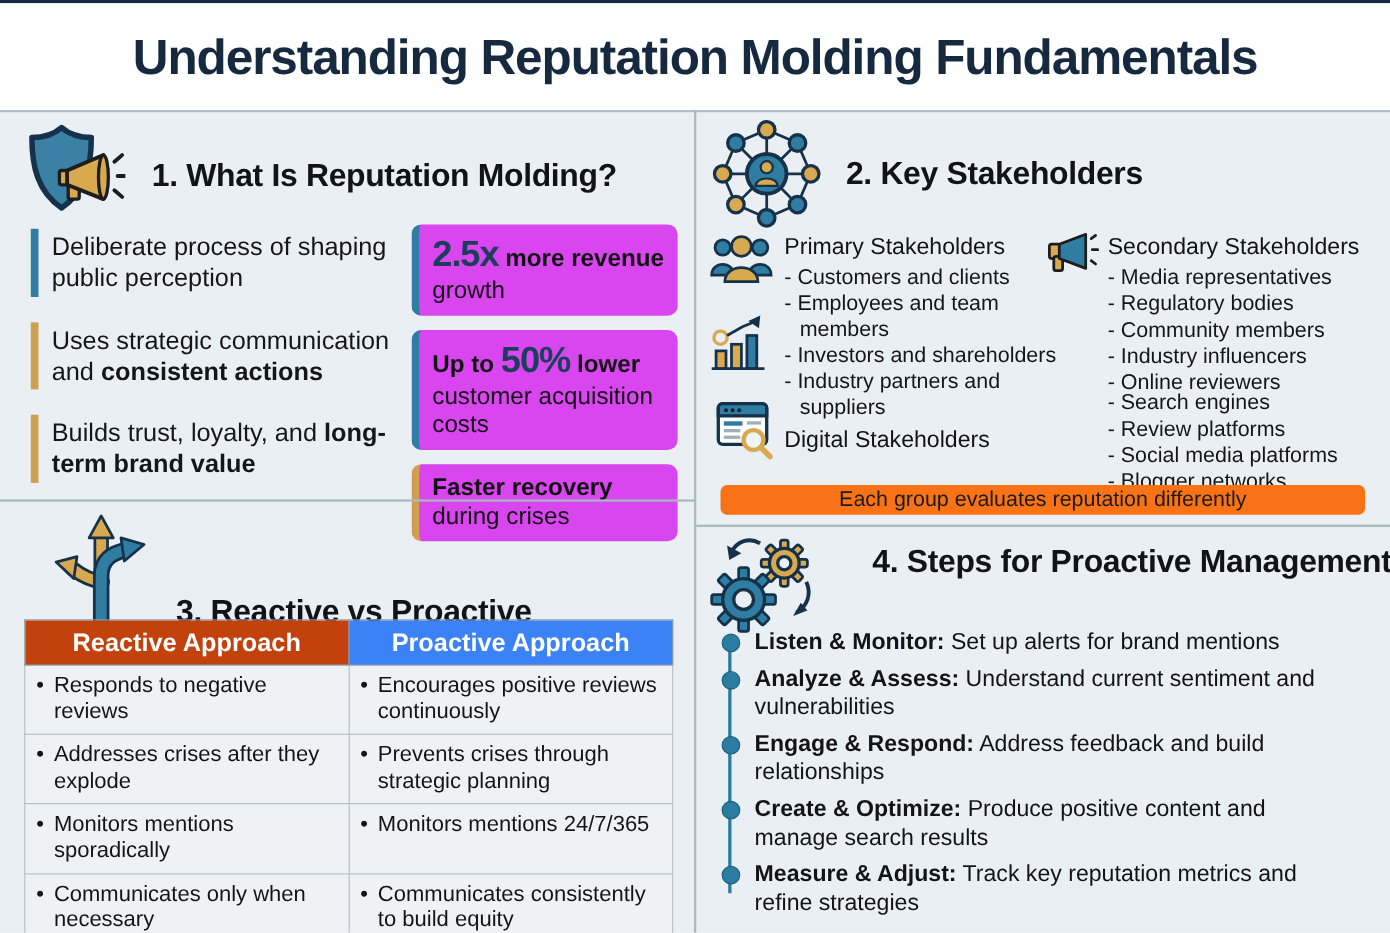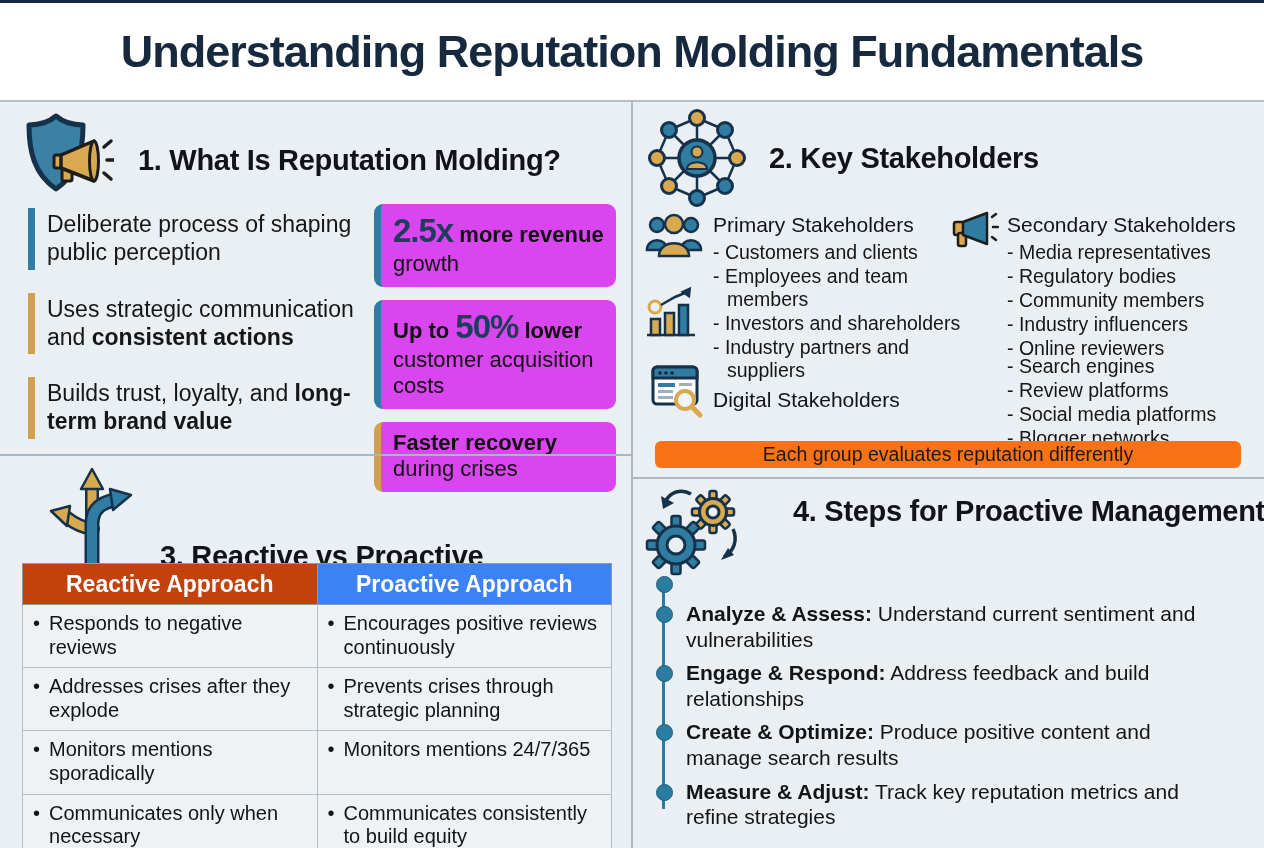--- a/index.html
+++ b/index.html
@@ -334,20 +334,21 @@
         <circle r="19" fill="#2f7da2" stroke="#16324a" stroke-width="3"></circle>
         <circle r="9" fill="#e9eff3" stroke="#16324a" stroke-width="3"></circle>
       </g>
     </svg>
   </div>
   <h2 class="abs" style="left:120px;top:16px;margin-left:40px;">4. Steps for Proactive Management</h2>
 
   <div class="abs steps">
     <div class="step">
       <span class="dot"></span>
+      <span class="step-text"><b>Listen &amp; Monitor:</b><span> Set up alerts for brand mentions</span></span>
     </div>
     <div class="step">
       <span class="dot"></span>
       <span class="step-text"><b>Analyze &amp; Assess:</b><span> Understand current sentiment and vulnerabilities</span></span>
     </div>
     <div class="step">
       <span class="dot"></span>
       <span class="step-text"><b>Engage &amp; Respond:</b><span> Address feedback and build relationships</span></span>
     </div>
     <div class="step">

